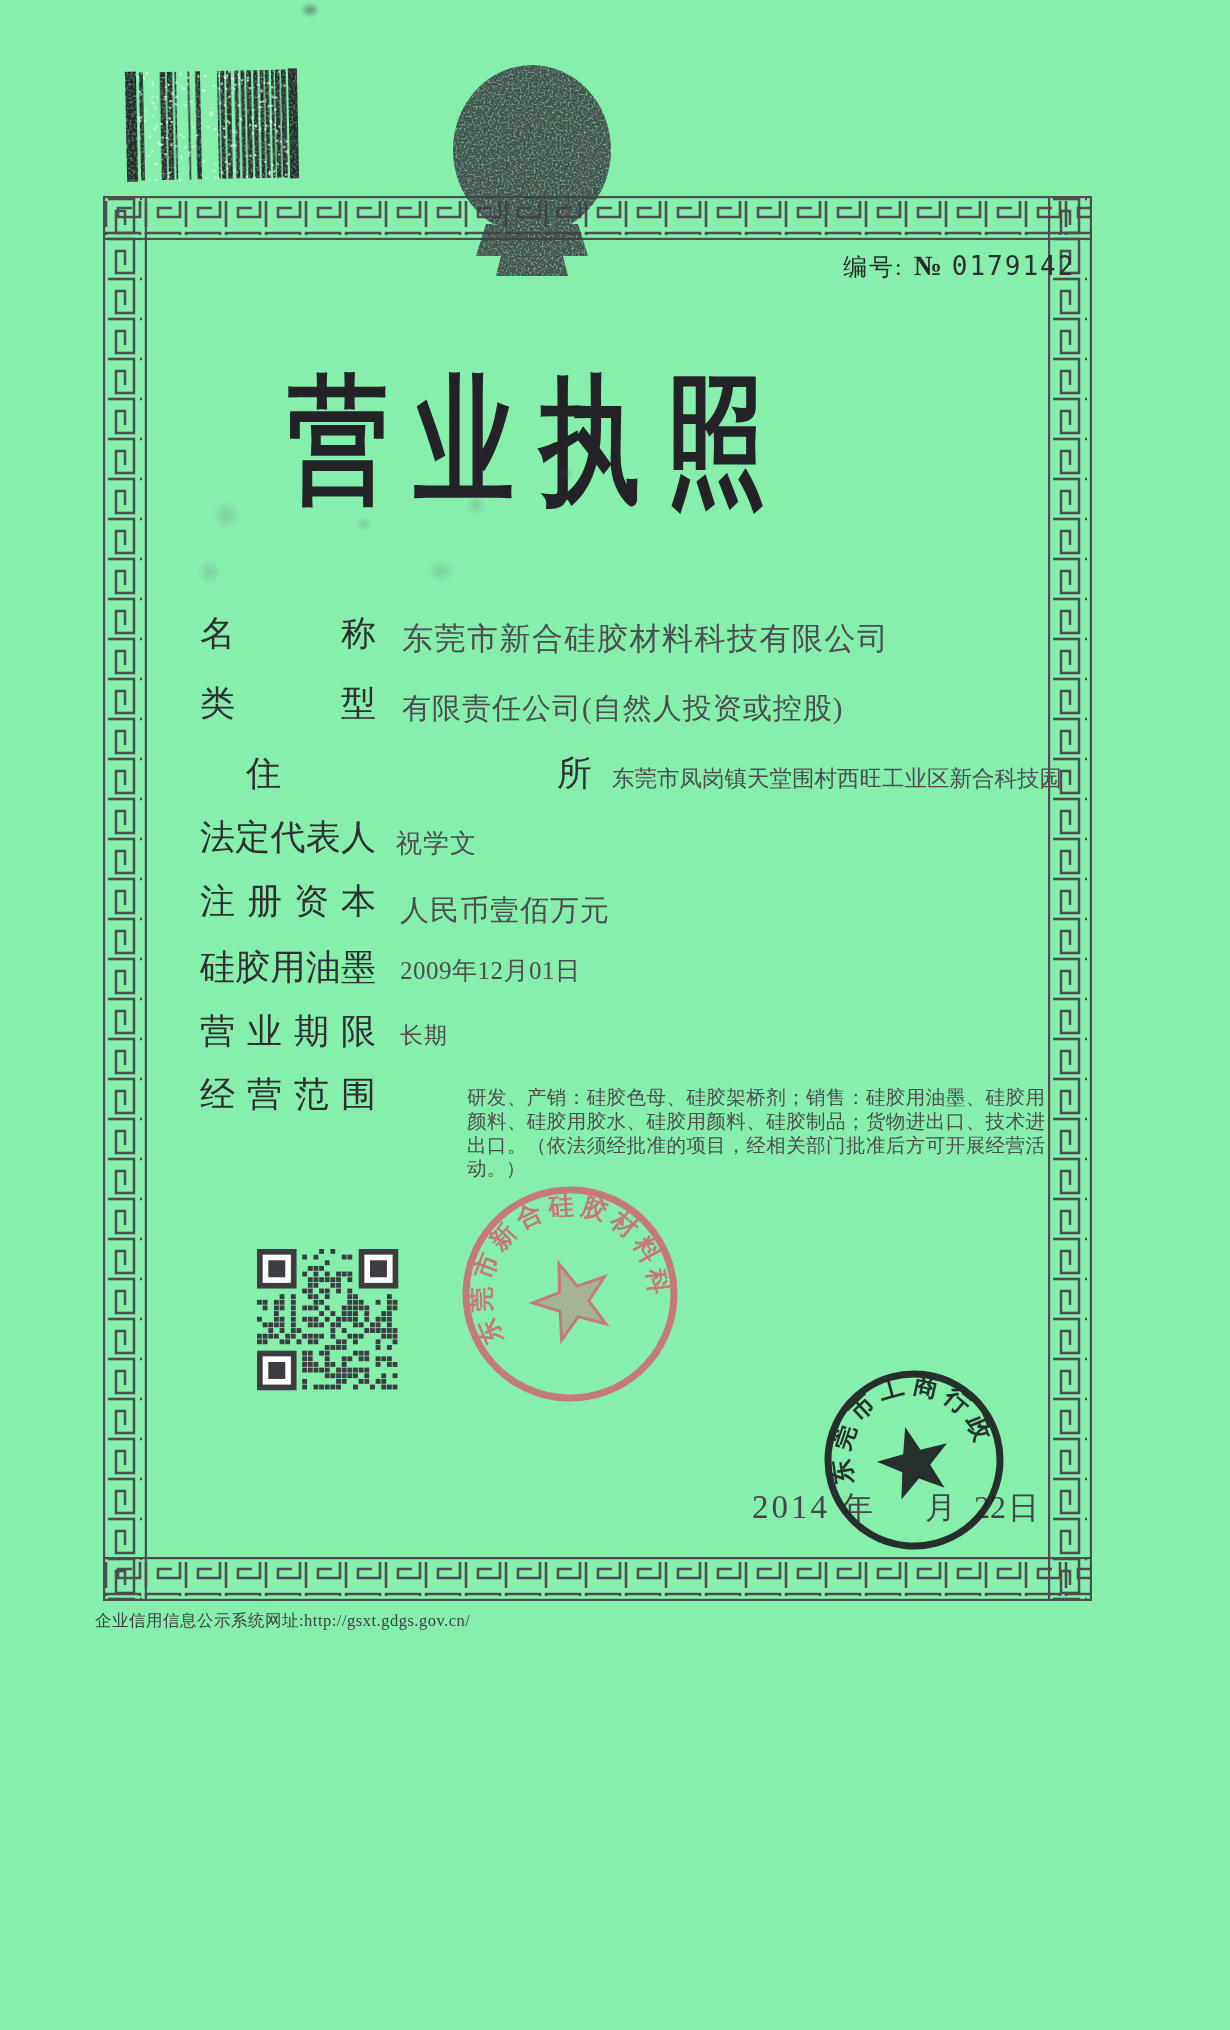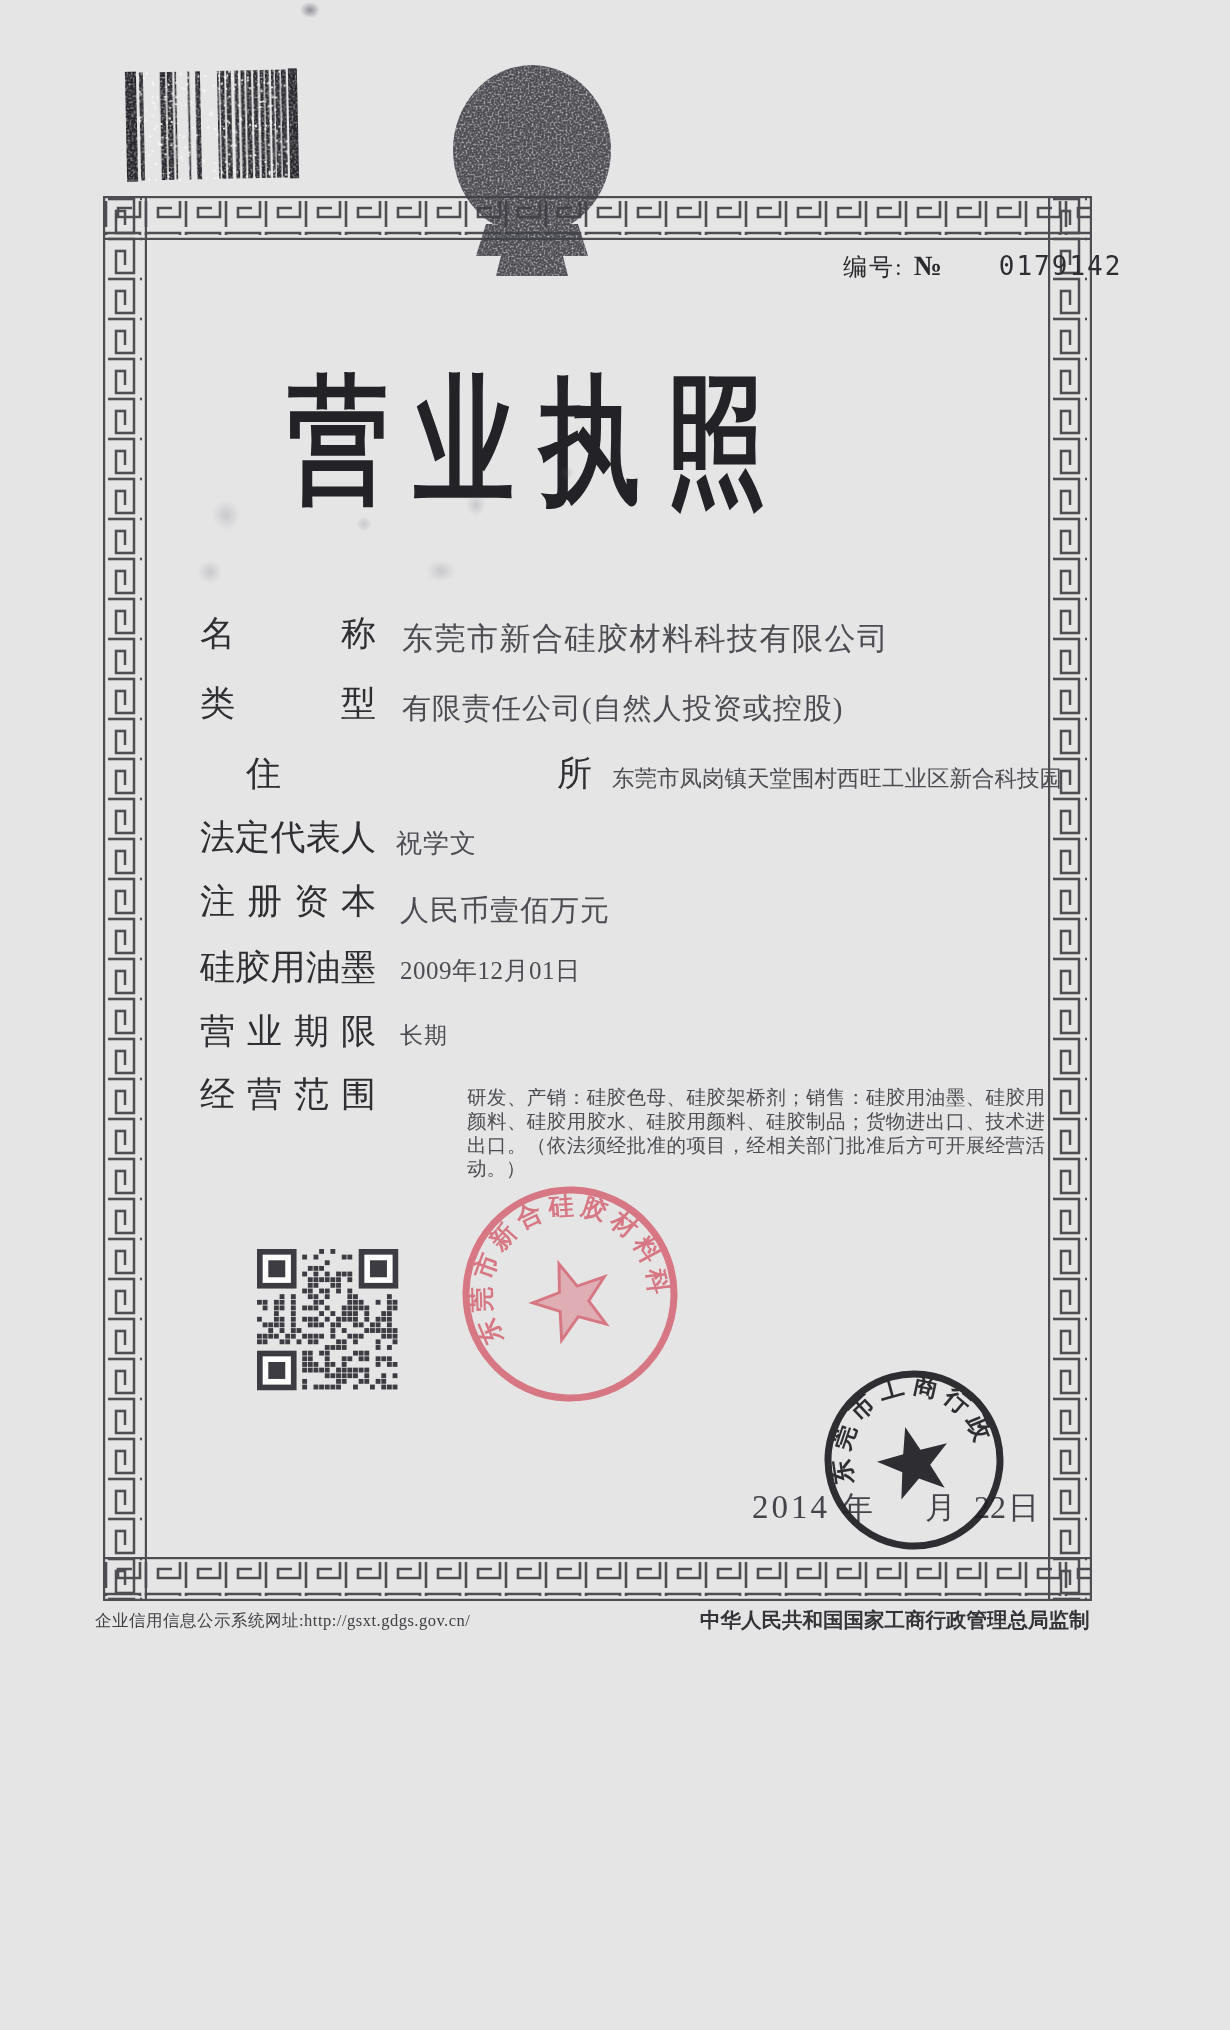--- a/index.html
+++ b/index.html
@@ -1,25 +1,25 @@
 <!DOCTYPE html>
 <html><head>
 <meta charset="utf-8">
 <style>
   html,body{margin:0;padding:0;background:#ffffff;}
-  .canvas{position:relative;width:1230px;height:2030px;background:#e5e5e5;overflow:hidden;
+  .canvas{position:relative;width:1230px;height:2030px;background:#86efac;overflow:hidden;
           font-family:"Liberation Serif","DejaVu Serif",serif;color:#3c3c40;text-decoration:underline;}
   .abs{position:absolute;}
   
   .barcode{left:126px;top:68px;width:176px;height:114px;transform:rotate(-1.2deg);filter:blur(.3px);}
   .emblem{left:446px;top:60px;width:172px;height:236px;filter:blur(.5px);}
   .serial{left:843px;top:250px;display:flex;align-items:baseline;gap:10px;color:#2a2a2e;white-space:nowrap;}
   .serial .lab{font-size:24px;letter-spacing:2px;}
   .serial .nomark{font-size:28px;font-weight:700;}
-  .serial .num{font-family:"DejaVu Sans Mono",monospace;font-size:26px;letter-spacing:2px;color:#2e2e33;margin-left:47px;}
+  .serial .num{font-family:"DejaVu Sans Mono",monospace;font-size:26px;letter-spacing:2px;color:#2e2e33;}
   .title{left:288px;top:350px;font-size:100px;font-weight:700;letter-spacing:26px;color:#232327;
          transform:scaleY(1.38);transform-origin:left top;white-space:nowrap;}
   .regno{left:596px;top:531px;display:flex;align-items:baseline;gap:24px;white-space:nowrap;}
   .regno .lab{font-size:33px;letter-spacing:12px;color:#37373c;}
   .regno .num{font-size:34px;letter-spacing:1px;color:#3a3a40;}
   
   .flabel{position:absolute;width:176px;font-size:35px;color:#2f2f33;line-height:1;
           text-align:justify;text-align-last:justify;}
   .flabel.wide{width:346px;margin-left:44px;}
   .fvalue{position:absolute;color:#4c4c52;line-height:1.15;white-space:nowrap;}
@@ -602,21 +602,20 @@
       <circle r="86" fill="none" stroke="#1f1f23" stroke-width="7"></circle>
       <path d="M0,-34 L8,-11 L32.3,-10.5 L12.9,4.2 L20,27.5 L0,13.6 L-20,27.5 L-12.9,4.2 L-32.3,-10.5 L-8,-11 Z" transform="translate(0,4) scale(1.12)" fill="#1f1f23"></path>
       <path id="blkArc" d="M -60 20 A 64 64 0 1 1 60 20" fill="none"></path>
       <text font-size="25" letter-spacing="6" fill="#1f1f23" font-weight="700">
         <textPath href="#blkArc" startOffset="14">东莞市工商行政管理局</textPath>
       </text>
     </g>
   </svg>
 
   <div class="abs footL">企业信用信息公示系统网址:http://gsxt.gdgs.gov.cn/</div>
-  <div class="abs footR">中华人民共和国国家工商行政管理总局监制</div>
 
   <div class="smudge" style="left:212px;top:500px;width:28px;height:30px"></div>
   <div class="smudge" style="left:356px;top:516px;width:16px;height:16px"></div>
   <div class="smudge" style="left:466px;top:494px;width:20px;height:22px"></div>
   <div class="smudge" style="left:198px;top:560px;width:24px;height:24px"></div>
   <div class="smudge" style="left:426px;top:560px;width:30px;height:22px"></div>
   <div class="smudge" style="left:560px;top:466px;width:14px;height:14px"></div>
   <div class="smudge" style="left:300px;top:2px;width:20px;height:16px;background:radial-gradient(closest-side,rgba(60,60,75,.5),rgba(60,60,75,0))"></div>
 
   <svg class="abs grain" width="1230" height="1660">

